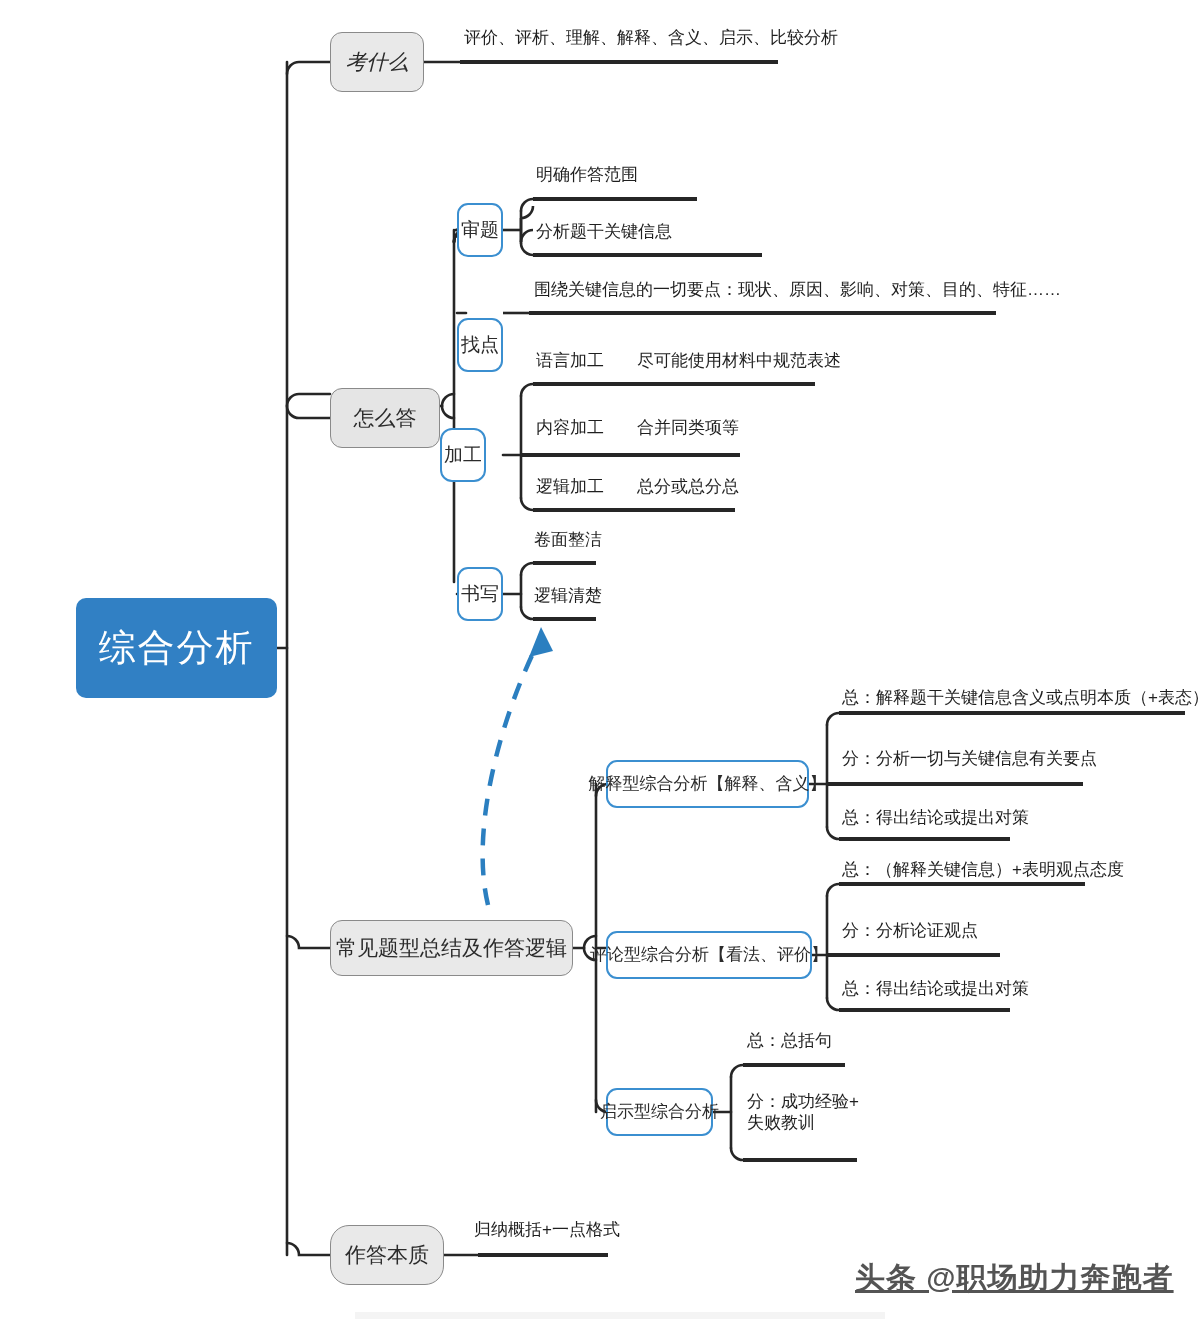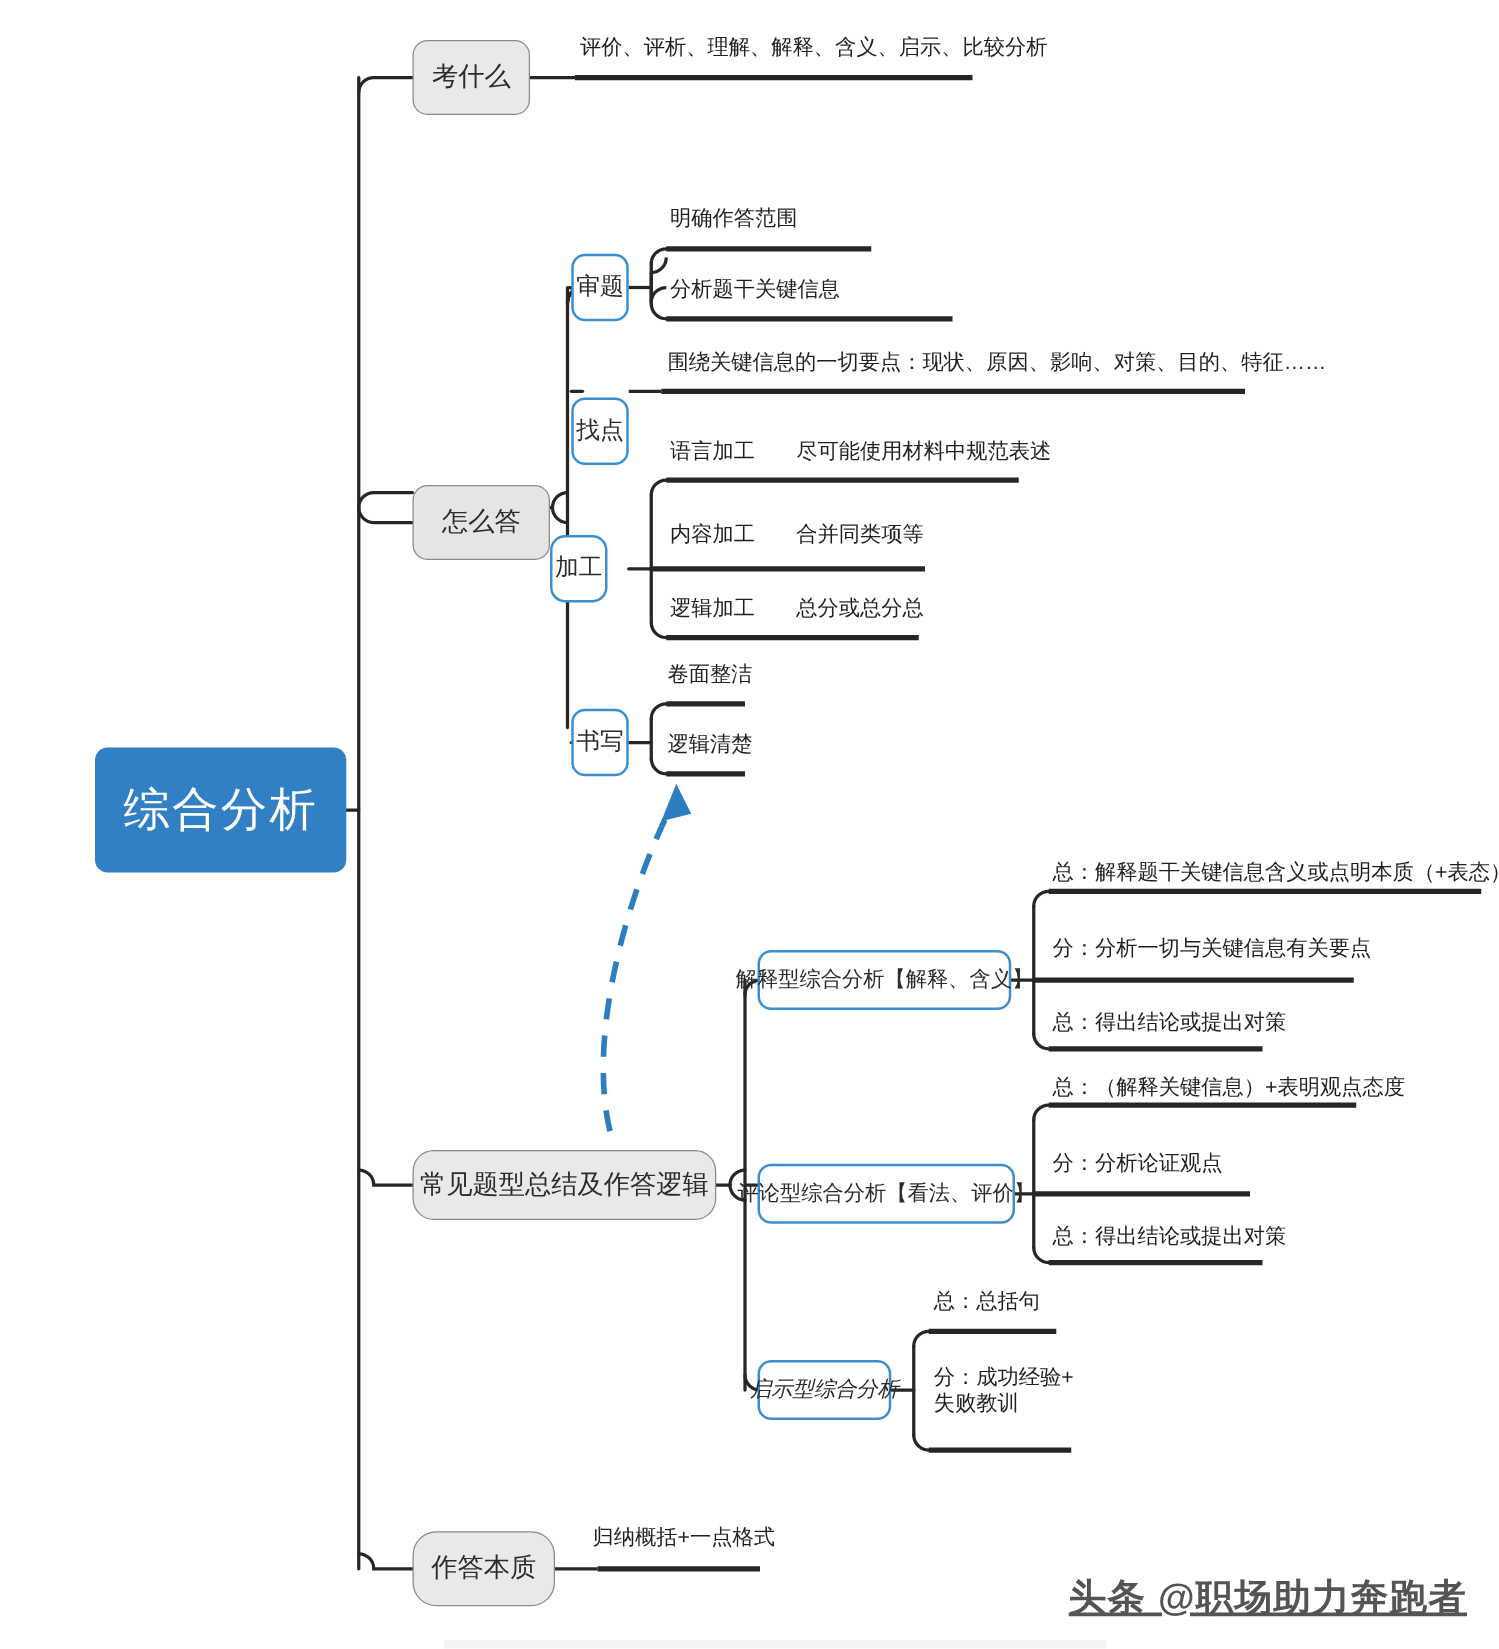--- a/index.html
+++ b/index.html
@@ -215,29 +215,29 @@
   <g>
     <path d="M488,905 C470,830 500,720 537,645" fill="none" stroke="#2b7fc0" stroke-width="4.5" stroke-dasharray="17 13" stroke-linecap="butt"></path>
     <path d="M541,627 L529,657 L553,651 Z" fill="#2b7fc0" stroke="none"></path>
   </g>
 </svg>
 
 <div class="node-box node-root" style="left: 76px; top: 598px; width: 201px; height: 100px; background: rgb(49, 128, 196); color: rgb(255, 255, 255);">
   <span>综合分析</span>
 </div>
 
-<div class="node-box node-gray" style="left: 330px; top: 32px; width: 94px; height: 60px; background: rgb(233, 233, 233); border-color: rgb(138, 138, 138);">
+<div class="node-box node-gray" style="left: 330px; top: 32px; width: 94px; height: 60px; background: rgb(233, 233, 233); border-color: rgb(138, 138, 138); font-style: italic;">
   <span>考什么</span>
 </div>
 
 <div class="node-box node-gray" style="left: 330px; top: 388px; width: 110px; height: 60px; background: #e5e5e5; border-color: rgb(138, 138, 138);">
   <span>怎么答</span>
 </div>
 
-<div class="node-box node-gray" style="left: 330px; top: 920px; width: 243px; height: 56px; background: rgb(233, 233, 233); border-color: rgb(138, 138, 138); border-radius: 17px;">
+<div class="node-box node-gray" style="left: 330px; top: 920px; width: 243px; height: 56px; background: rgb(233, 233, 233); border-color: rgb(138, 138, 138);">
   <span>常见题型总结及作答逻辑</span>
 </div>
 
 <div class="node-box node-gray" style="left: 330px; top: 1225px; width: 114px; height: 60px; background: rgb(233, 233, 233); border-color: rgb(138, 138, 138); border-radius: 19px;">
   <span>作答本质</span>
 </div>
 
 <div class="node-box node-blue" style="left: 457px; top: 203px; width: 46px; height: 54px; border-color: rgb(59, 143, 208);">
   <span>审题</span>
 </div>
@@ -255,21 +255,21 @@
 </div>
 
 <div class="node-box node-blue" style="left: 606px; top: 760px; width: 203px; height: 48px; font-size: 17px; border-color: rgb(59, 143, 208);">
   <span>解释型综合分析【解释、含义】</span>
 </div>
 
 <div class="node-box node-blue" style="left: 606px; top: 931px; width: 206px; height: 48px; font-size: 17px; border-color: rgb(59, 143, 208);">
   <span>评论型综合分析【看法、评价】</span>
 </div>
 
-<div class="node-box node-blue" style="left: 606px; top: 1088px; width: 107px; height: 48px; font-size: 17px; border-color: rgb(59, 143, 208); font-style: italic;">
+<div class="node-box node-blue" style="left: 606px; top: 1088px; width: 107px; height: 48px; font-size: 17px; border-color: rgb(59, 143, 208);">
   <span>启示型综合分析</span>
 </div>
 
 <div class="leaf-text" style="left:464px; top:28px;">评价、评析、理解、解释、含义、启示、比较分析</div>
 
 <div class="leaf-text" style="left:536px; top:165px;">明确作答范围</div>
 <div class="leaf-text" style="left:536px; top:222px;">分析题干关键信息</div>
 
 <div class="leaf-text" style="left:534px; top:280px;">围绕关键信息的一切要点：现状、原因、影响、对策、目的、特征……</div>
 

